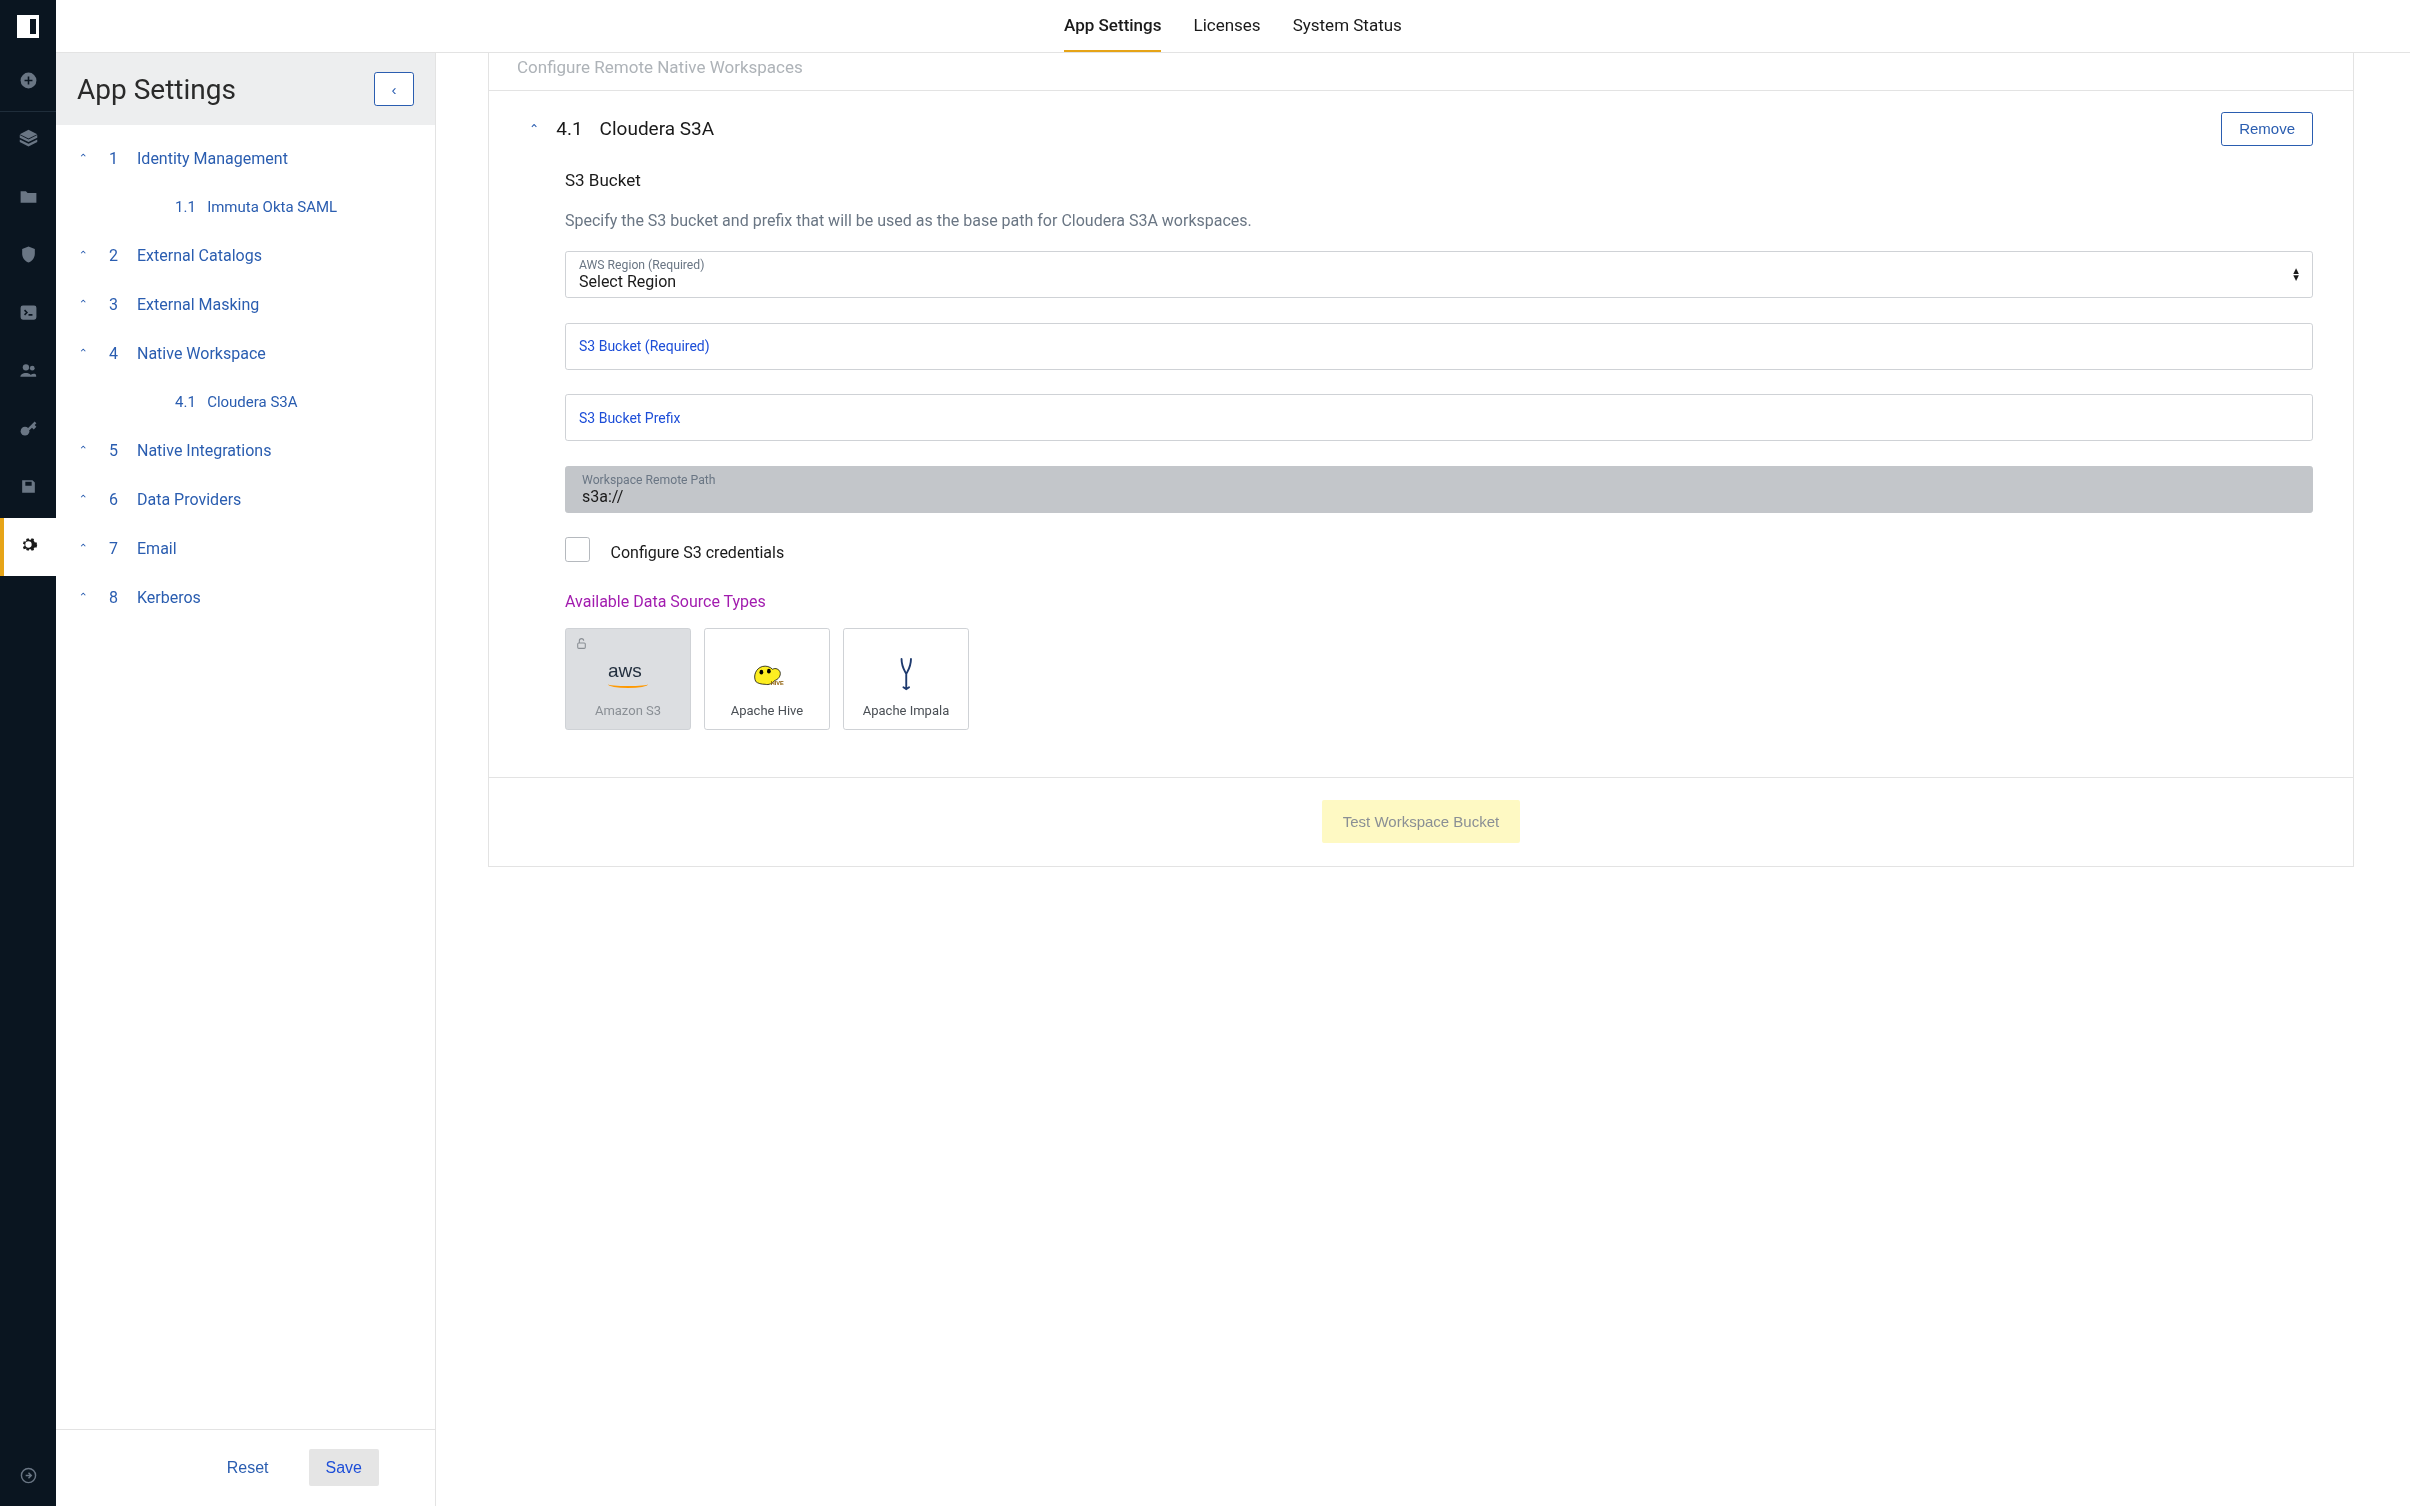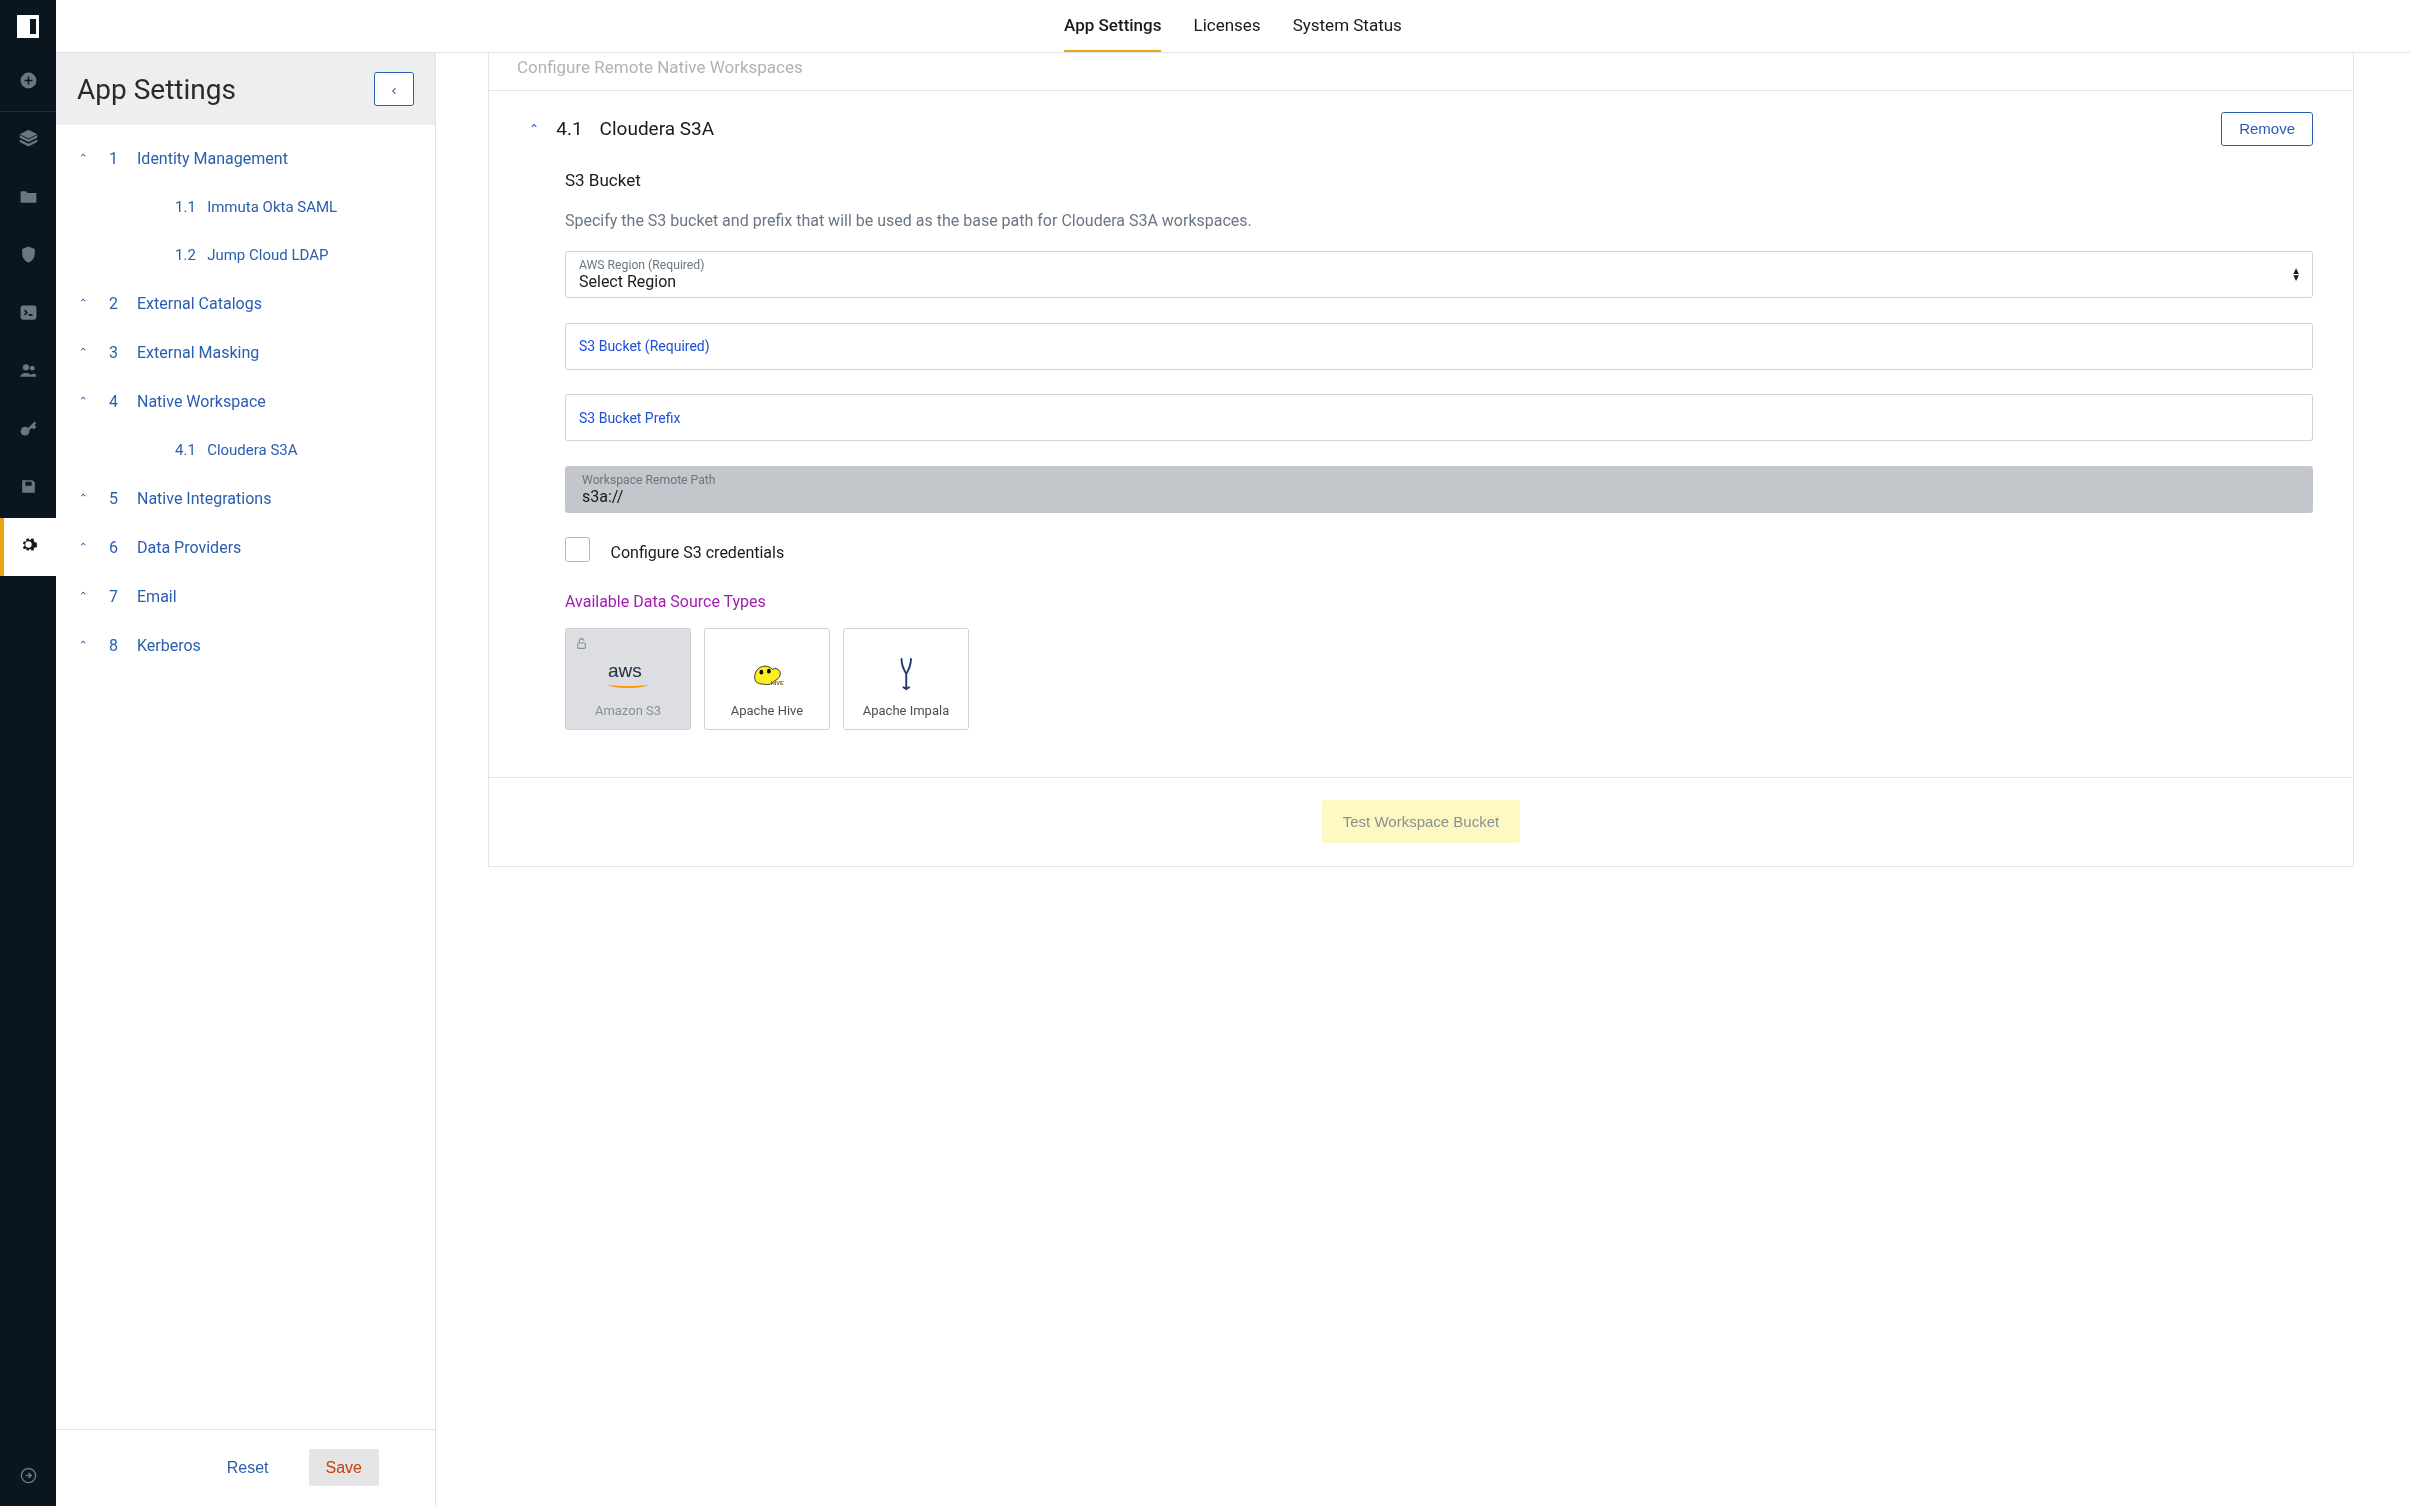--- a/index.html
+++ b/index.html
@@ -29,21 +29,21 @@
   .sidebar-list { flex: 1; overflow-y: auto; padding: 9.4px 0 0 0; }
   .sidebar-section { padding: 15px 19px 15px 53px; display: flex; align-items: center; gap: 15px; cursor: pointer; position: relative; }
   .sidebar-section .chev { position: absolute; left: 22.6px; color: #2a5db0; font-size: 11.3px; }
   .sidebar-section .num { color: #2a5db0; font-size: 16px; width: 13px; }
   .sidebar-section .label { color: #2a5db0; font-size: 16px; }
   .sidebar-sub { padding: 15px 19px 15px 119px; display: flex; gap: 11.3px; cursor: pointer; }
   .sidebar-sub .num { color: #2a5db0; font-size: 15px; }
   .sidebar-sub .label { color: #2a5db0; font-size: 15px; }
   .sidebar-footer { border-top: 0.9px solid #e3e3e3; padding: 19px 56px 20px 0; display: flex; justify-content: flex-end; gap: 40px; align-items: center; }
   .reset-btn { color: #2a5db0; font-size: 16px; background: none; border: none; cursor: pointer; }
-  .save-btn { background: #e5e5e5; color: #c2410c; border: none; padding: 9.4px 17px; font-size: 16px; border-radius: 1.9px; cursor: not-allowed; }
+  .save-btn { background: #e5e5e5; color: #1d4ed8; border: none; padding: 9.4px 17px; font-size: 16px; border-radius: 1.9px; cursor: not-allowed; }
 
   
   .main { position: absolute; left: 437px; top: 53px; right: 0; bottom: 0; overflow-y: auto; }
   .main-inner { margin: 0 56px 0 51px; border: 0.9px solid #e3e3e3; border-top: none; }
   .faded-prev { color: #aeb3b8; font-size: 17px; padding: 3.8px 0 13px 28px; border-bottom: 0.9px solid #e3e3e3; }
   .section-body { padding: 21px 40px 47px 40px; }
   .section-head { display: flex; align-items: center; gap: 17px; position: relative; }
   .section-head .chev { color: #2a5db0; font-size: 12.2px; }
   .section-head .sec-num { font-size: 19px; color: #1a1a1a; }
   .section-head .sec-title { font-size: 19px; color: #1a1a1a; }
@@ -159,24 +159,20 @@
 
     <div class="sidebar-section">
       <span class="chev">⌃</span>
       <span class="num">1</span>
       <span class="label">Identity Management</span>
     </div>
     <div class="sidebar-sub">
       <span class="num">1.1</span>
       <span class="label">Immuta Okta SAML</span>
     </div>
-    <div class="sidebar-sub">
-      <span class="num">1.2</span>
-      <span class="label">Jump Cloud LDAP</span>
-    </div>
 
     <div class="sidebar-section">
       <span class="chev">⌃</span>
       <span class="num">2</span>
       <span class="label">External Catalogs</span>
     </div>
 
     <div class="sidebar-section">
       <span class="chev">⌃</span>
       <span class="num">3</span>

